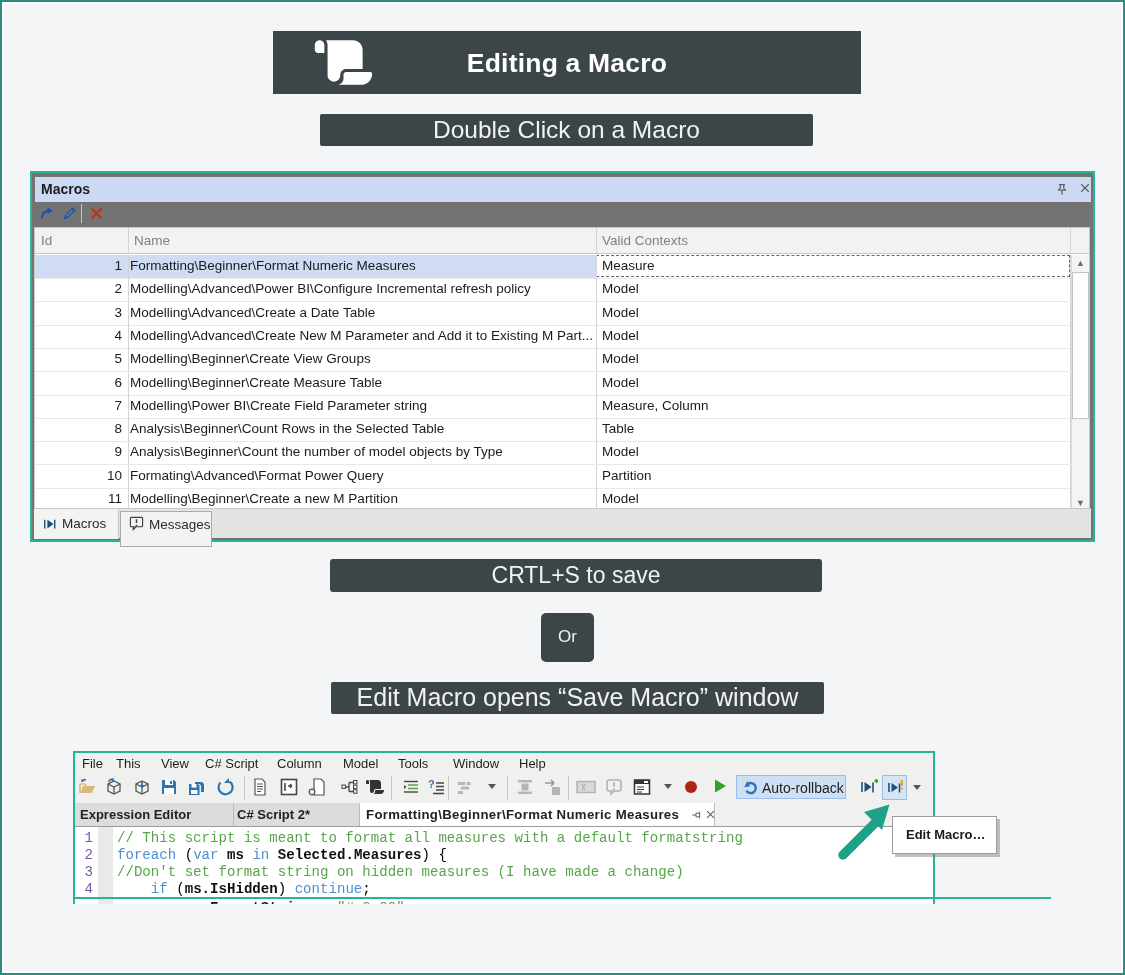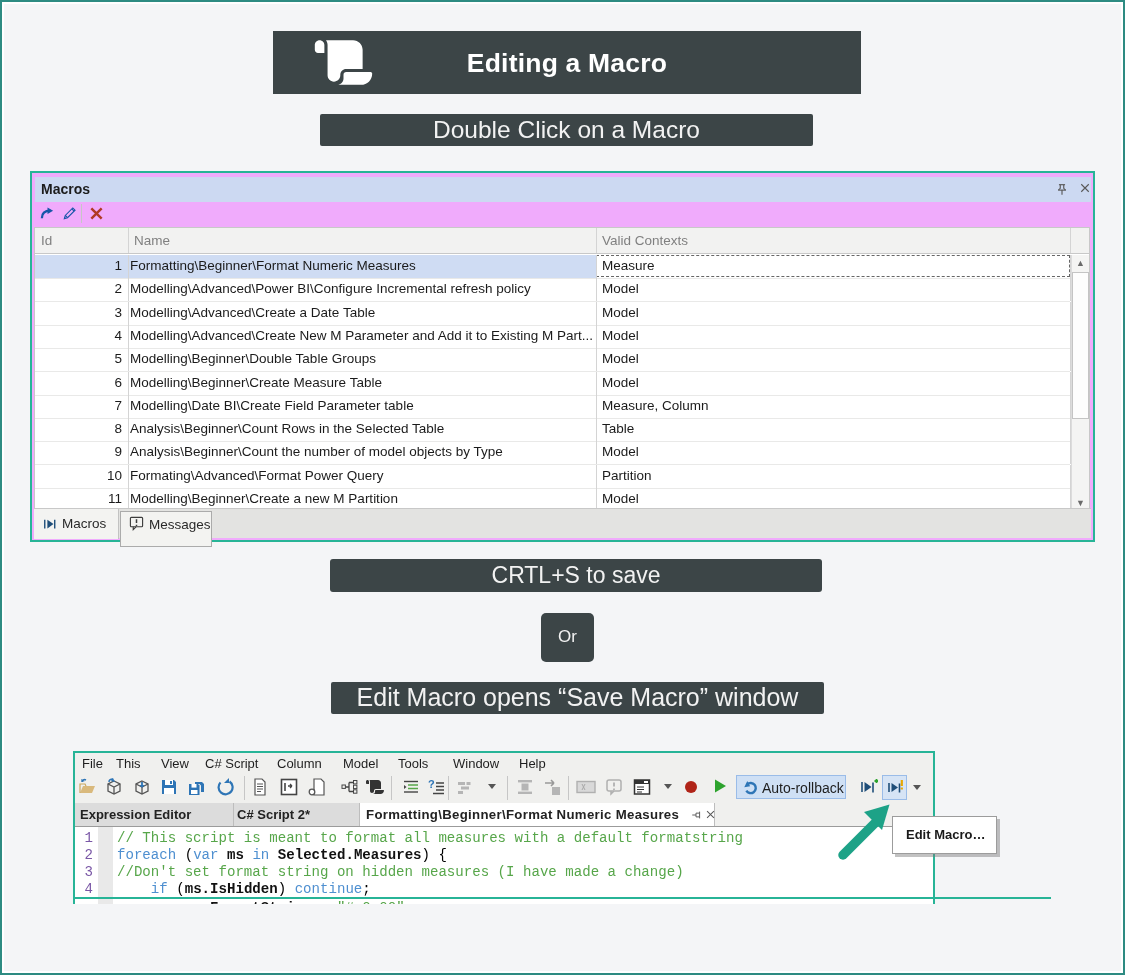--- a/index.html
+++ b/index.html
@@ -9,21 +9,21 @@
   .abs { position:absolute; }
   .banner { position:absolute; background:#3c4547; color:#f2f2f2; text-align:center; }
   .b1 { left:273px; top:31px; width:588px; height:63px; }
   .b1 .t { position:absolute; left:0; right:0; top:17px; font-size:26.5px; font-weight:bold; color:#fff; letter-spacing:0.2px; }
   .b2 { left:320px; top:114px; width:493px; height:32px; font-size:24.5px; line-height:31px; border-radius:2px;}
   .b3 { left:330px; top:559px; width:492px; height:33px; font-size:23px; line-height:32px; border-radius:3px;}
   .bOr { left:541px; top:613px; width:53px; height:49px; font-size:17px; line-height:48px; border-radius:5px;}
   .b4 { left:331px; top:682px; width:493px; height:32px; font-size:25px; line-height:31px; border-radius:2px;}
 
   
-  .panel { position:absolute; left:30px; top:171px; width:1065px; height:371px; background:#f0abfc; border:2px solid #27b497; }
+  .panel { position:absolute; left:30px; top:171px; width:1065px; height:371px; background:#737373; border:2px solid #27b497; }
   .ptitle { position:absolute; left:3px; top:4px; width:1056px; height:25px; background:#ccd9f2; }
   .ptitle .txt { position:absolute; left:6px; top:4px; font-size:14px; font-weight:bold; color:#1c1c1c; }
   .ptool { position:absolute; left:3px; top:29px; width:1055px; height:25px; }
   .sepv { position:absolute; width:1px; background:#c6c6c6; }
   
   .tbl { position:absolute; left:2px; top:54px; width:1056px; height:284px; background:#fff; border:1px solid #c8c8c8; overflow:hidden; }
   .thead { position:absolute; left:0; top:0; width:1055px; height:26px; background:#f2f2f1; border-bottom:1px solid #c8c8c8; color:#808080; font-size:13.5px; }
   .thead span { position:absolute; top:5px; }
   .vline { position:absolute; top:0; bottom:0; width:1px; background:#d4d4d4; }
   .row { position:absolute; left:0; width:1035px; height:24px; font-size:13.5px; color:#1b1b1b; border-bottom:1px solid #e9e9e8; }
@@ -145,39 +145,39 @@
         <div class="abs" style="left:93px;top:0;width:468px;height:23px;"></div>
         <span class="nm">Modelling\Advanced\Create New M Parameter and Add it to Existing M Part...</span>
         <span class="vc">Model</span>
         <div class="vline" style="left:93px;"></div>
         <div class="vline" style="left:561px;"></div>
         <div class="vline" style="left:1035px;"></div>
       </div>
       <div class="row" style="top:120.2px;">
         <div class="id" style="">5</div>
         <div class="abs" style="left:93px;top:0;width:468px;height:23px;"></div>
-        <span class="nm">Modelling\Beginner\Double Table Groups</span>
+        <span class="nm">Modelling\Beginner\Create View Groups</span>
         <span class="vc">Model</span>
         <div class="vline" style="left:93px;"></div>
         <div class="vline" style="left:561px;"></div>
         <div class="vline" style="left:1035px;"></div>
       </div>
       <div class="row" style="top:143.5px;">
         <div class="id" style="">6</div>
         <div class="abs" style="left:93px;top:0;width:468px;height:23px;"></div>
         <span class="nm">Modelling\Beginner\Create Measure Table</span>
         <span class="vc">Model</span>
         <div class="vline" style="left:93px;"></div>
         <div class="vline" style="left:561px;"></div>
         <div class="vline" style="left:1035px;"></div>
       </div>
       <div class="row" style="top:166.8px;">
         <div class="id" style="">7</div>
         <div class="abs" style="left:93px;top:0;width:468px;height:23px;"></div>
-        <span class="nm">Modelling\Date BI\Create Field Parameter table</span>
+        <span class="nm">Modelling\Power BI\Create Field Parameter string</span>
         <span class="vc">Measure, Column</span>
         <div class="vline" style="left:93px;"></div>
         <div class="vline" style="left:561px;"></div>
         <div class="vline" style="left:1035px;"></div>
       </div>
       <div class="row" style="top:190.1px;">
         <div class="id" style="">8</div>
         <div class="abs" style="left:93px;top:0;width:468px;height:23px;"></div>
         <span class="nm">Analysis\Beginner\Count Rows in the Selected Table</span>
         <span class="vc">Table</span>

